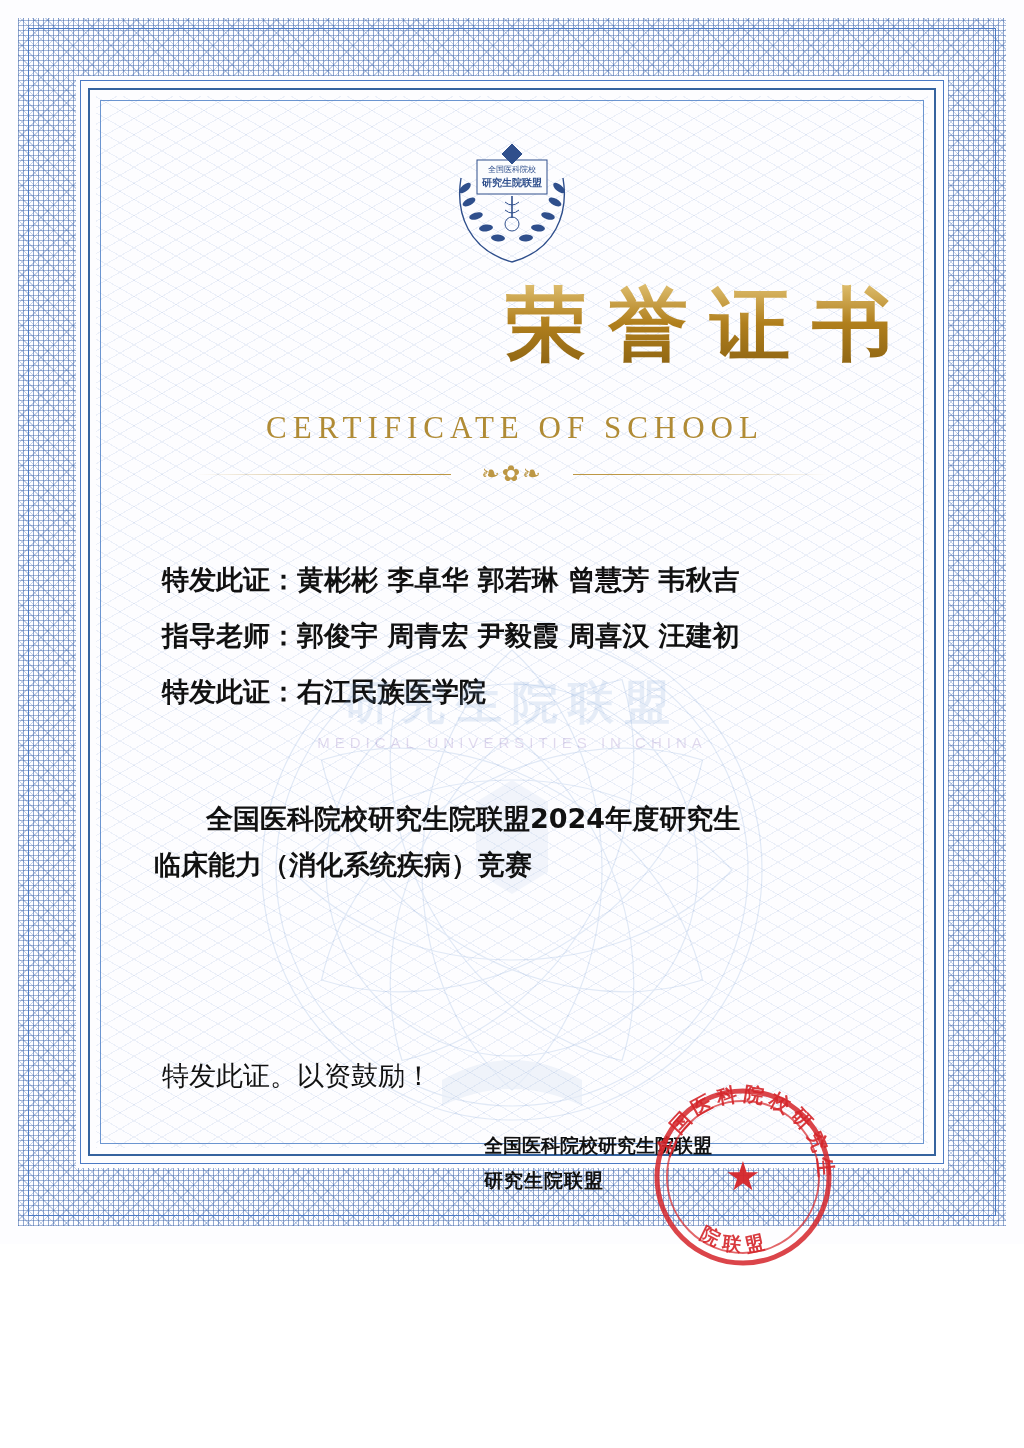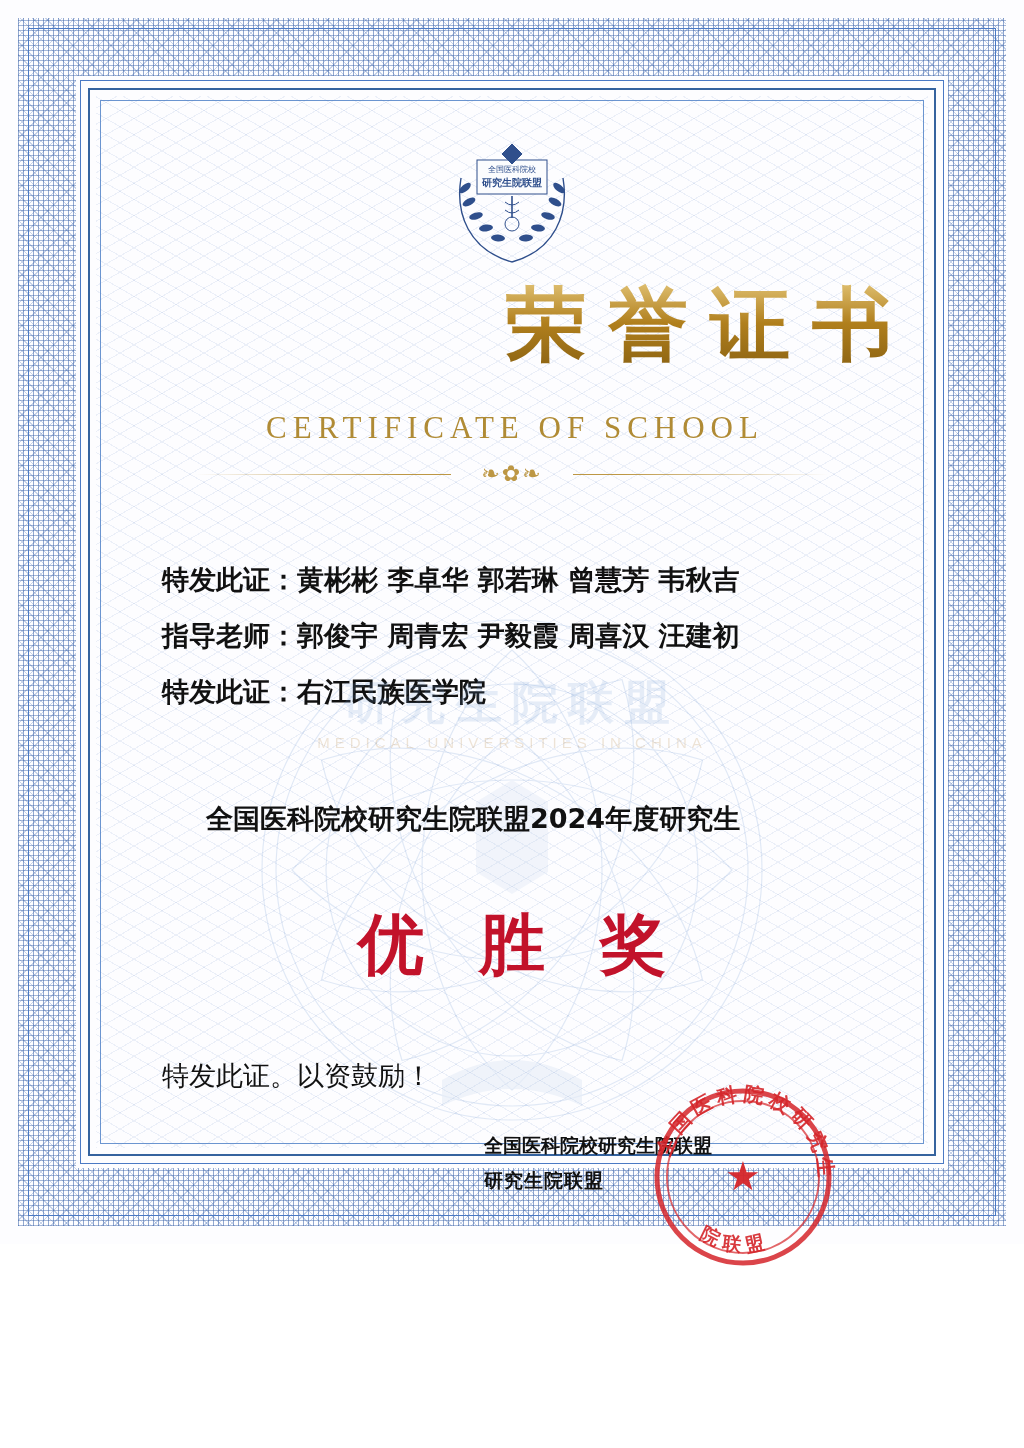--- a/index.html
+++ b/index.html
@@ -314,23 +314,23 @@
     </div>
     <div class="field f2">
       <span class="label">指导老师：</span><span class="value">郭俊宇 周青宏 尹毅霞 周喜汉 汪建初</span>
     </div>
     <div class="field f3">
       <span class="label">特发此证：</span><span class="value">右江民族医学院</span>
     </div>
 
     <div class="event">
       <div class="l1">全国医科院校研究生院联盟2024年度研究生</div>
-    </div>
-
-    <div class="award">优 胜 奖</div>
+      <div class="l2">临床能力（消化系统疾病）竞赛</div>
+    </div>
+
 
     <div class="closing">特发此证。以资鼓励！</div>
 
     <div class="signature">
       <div class="issuer">全国医科院校研究生院联盟</div>
       <div class="date">研究生院联盟</div>
     </div>
 
     <div class="seal">
       <svg viewBox="0 0 198 198" width="198" height="198" aria-hidden="true">
@@ -348,16 +348,16 @@
           <textPath href="#sealArcBottom" startOffset="30%">院联盟</textPath>
         </text>
         <text x="99" y="112" fill="#d5252a" font-size="40" text-anchor="middle" opacity="0.95">★</text>
       </svg>
     </div>
 
   </div>
 
   <div style="position:absolute;left:0;top:672px;width:1024px;text-align:center;opacity:.16;pointer-events:none;">
     <div style="font-family:'DejaVu Sans',sans-serif;font-size:46px;font-weight:700;color:#6f9bd4;letter-spacing:10px;">研究生院联盟</div>
-    <div style="font-family:'Liberation Sans',sans-serif;font-size:15px;color:#a16207;letter-spacing:5px;">MEDICAL UNIVERSITIES IN CHINA</div>
+    <div style="font-family:'Liberation Sans',sans-serif;font-size:15px;color:#4c1d95;letter-spacing:5px;">MEDICAL UNIVERSITIES IN CHINA</div>
   </div>
 
 </div>
 
 </body></html>

